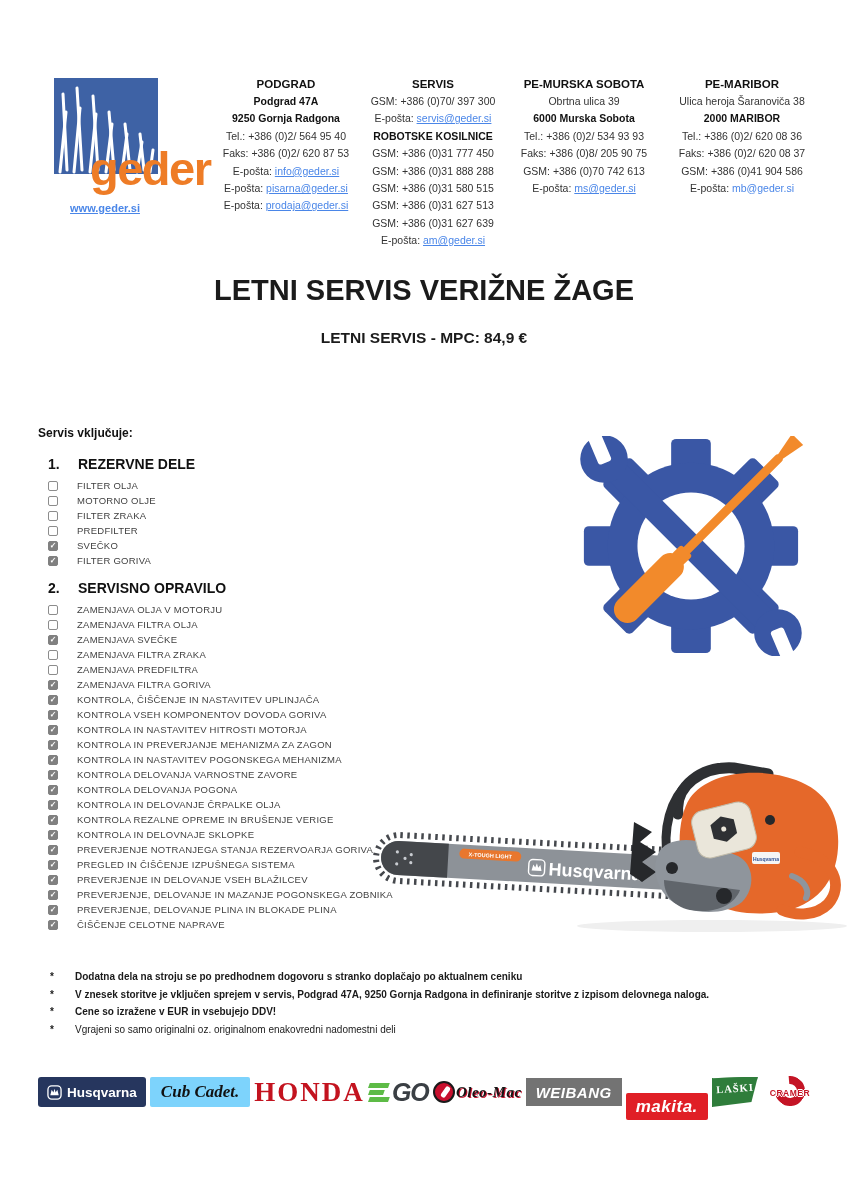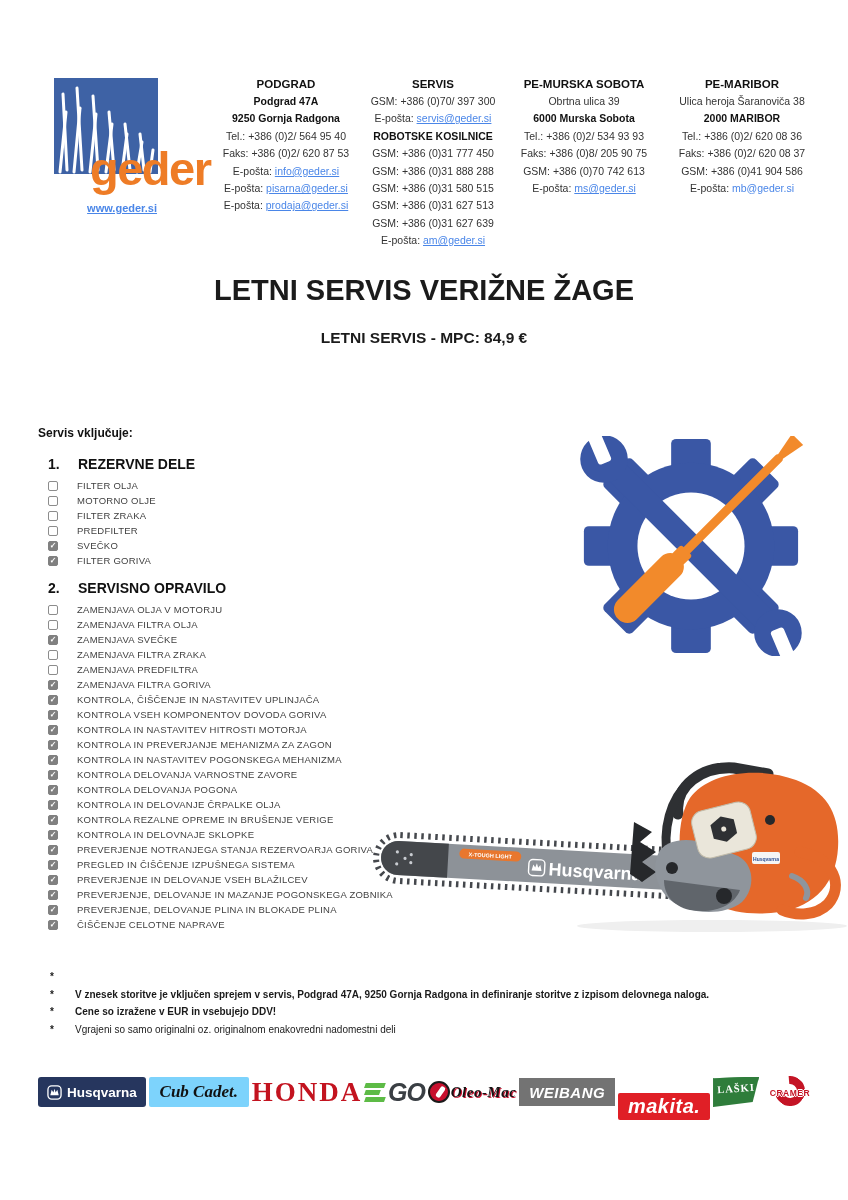--- a/index.html
+++ b/index.html
@@ -10,21 +10,21 @@
     font-family: "Liberation Sans", sans-serif;
     color: #212121;
     overflow: hidden;
   }
   
   .header { position:absolute; top:76px; left:50px; width:770px; display:flex; justify-content:space-between; }
   .logo-block { width:160px; position:relative; height:150px; }
   .logo-square { position:absolute; left:4px; top:2px; width:104px; height:96px; background:#3E62A5; }
   .logo-square svg { width:100%; height:100%; display:block; }
   .logo-text { position:absolute; left:40px; top:72px; font-size:47px; line-height:42px; font-weight:bold; color:#EE7C26; letter-spacing:-1.5px; }
-  .website { position:absolute; left:3px; top:126px; width:104px; text-align:right; font-size:11px; font-weight:bold; color:#4a86e8; text-decoration:underline; cursor:pointer; }
+  .website { position:absolute; left:3px; top:126px; width:104px; text-align:center; font-size:11px; font-weight:bold; color:#4a86e8; text-decoration:underline; cursor:pointer; }
   .hcol { text-align:center; font-size:10.5px; line-height:17.4px; color:#333; }
   .hcol-podgrad { width:150px; }
   .hcol-servis { width:142px; }
   .hcol-murska { width:158px; }
   .hcol-maribor { width:156px; }
   .hcol-title { font-weight:bold; font-size:11.5px; color:#111; line-height:17px; }
   .hline { display:block; }
   .hbold { font-weight:bold; color:#111; }
   .hlink { color:#4a86e8; text-decoration:underline; cursor:pointer; }
   .hline.nounderline .hlink { text-decoration:none; }
@@ -61,21 +61,21 @@
   .b-ego { display:flex; align-items:center; gap:3px; }
   .ego-bars { display:flex; flex-direction:column; gap:2.5px; align-items:flex-start; }
   .ego-bars i { display:block; height:4.5px; background:#5DBB46; transform:skewX(-20deg); }
   .ego-bars i:nth-child(1){ width:20px; } .ego-bars i:nth-child(2){ width:15px; } .ego-bars i:nth-child(3){ width:20px; }
   .ego-go { font-size:25px; font-weight:bold; font-style:italic; color:#3a3f44; letter-spacing:-1px; line-height:1; }
   .b-oleo { display:flex; align-items:center; gap:1px; }
   .oleo-disc { width:22px; height:22px; border-radius:50%; background:#C8102E; border:2px solid #1a1a1a; position:relative; overflow:hidden; flex:none; }
   .oleo-disc:after { content:""; position:absolute; left:8px; top:3px; width:5px; height:12px; background:#fff; transform:rotate(35deg); border-radius:2px; }
   .oleo-text { font-family:"Liberation Serif", serif; font-style:italic; font-weight:bold; font-size:15px; color:#141414; text-shadow:1px 1px 0 #C8102E; letter-spacing:0.5px; }
   .b-weibang { height:28px; background:#737373; display:flex; align-items:center; padding:0 10px; color:#fff; font-weight:bold; font-style:italic; font-size:15px; letter-spacing:0.5px; }
-  .b-makita { height:27px; background:#E01F26; border-radius:2px; display:flex; align-items:center; padding:0 10px; color:#fff; font-weight:bold; font-style:italic; font-size:20px; letter-spacing:0.5px;margin-top:29px; }
+  .b-makita { height:27px; background:#E01F26; border-radius:2px; display:flex; align-items:center; padding:0 10px; color:#fff; font-weight:bold; font-style:italic; font-size:17px; letter-spacing:0.5px;margin-top:29px; }
   .b-laski { position:relative; width:46px; height:31px; }
   .laski-flag { position:absolute; inset:0; background:#2F7D3B; clip-path:polygon(0 6%, 100% 0, 86% 82%, 0 98%); border:1px solid #2F7D3B; }
   .laski-label { position:absolute; left:4px; top:6px; width:38px; text-align:center; color:#fff; font-family:"Liberation Serif", serif; font-weight:bold; font-size:10.5px; letter-spacing:1px; transform:rotate(-4deg); }
   .b-cramer { position:relative; width:56px; height:34px; }
   .cramer-c { position:absolute; left:13px; top:1px; width:30px; height:30px; border:8px solid #C41425; border-radius:50%; border-left-color:transparent; transform:rotate(40deg); }
   .cramer-label { position:absolute; left:0; top:13px; width:56px; text-align:center; font-size:8.5px; font-weight:bold; color:#C41425; letter-spacing:0.5px; text-shadow:-1px 0 #fff, 1px 0 #fff, 0 -1px #fff, 0 1px #fff; }
 </style>
 </head>
 <body>
 
@@ -403,20 +403,21 @@
     <text x="394" y="104.5" font-size="5" fill="#2b4d92" text-anchor="middle" font-weight="bold">Husqvarna</text>
 
     <path d="M428,96 C462,102 472,130 456,148 C444,160 424,160 410,154" stroke="#E5682A" stroke-width="11" fill="none" stroke-linecap="round"></path>
     <path d="M420,120 C432,124 438,134 434,142" stroke="#8f959c" stroke-width="6" fill="none" stroke-linecap="round"></path>
   </svg>
 </div>
 
 <div class="footnotes">
   <div class="fnote bold">
     <span class="star">*</span>
+    <span class="ftext">Dodatna dela na stroju se po predhodnem dogovoru s stranko doplačajo po aktualnem ceniku</span>
   </div>
     <div class="fnote bold">
     <span class="star">*</span>
     <span class="ftext">V znesek storitve je vključen sprejem v servis, Podgrad 47A, 9250 Gornja Radgona in definiranje storitve z izpisom delovnega naloga.</span>
   </div>
     <div class="fnote bold">
     <span class="star">*</span>
     <span class="ftext">Cene so izražene v EUR in vsebujejo DDV!</span>
   </div>
     <div class="fnote">

